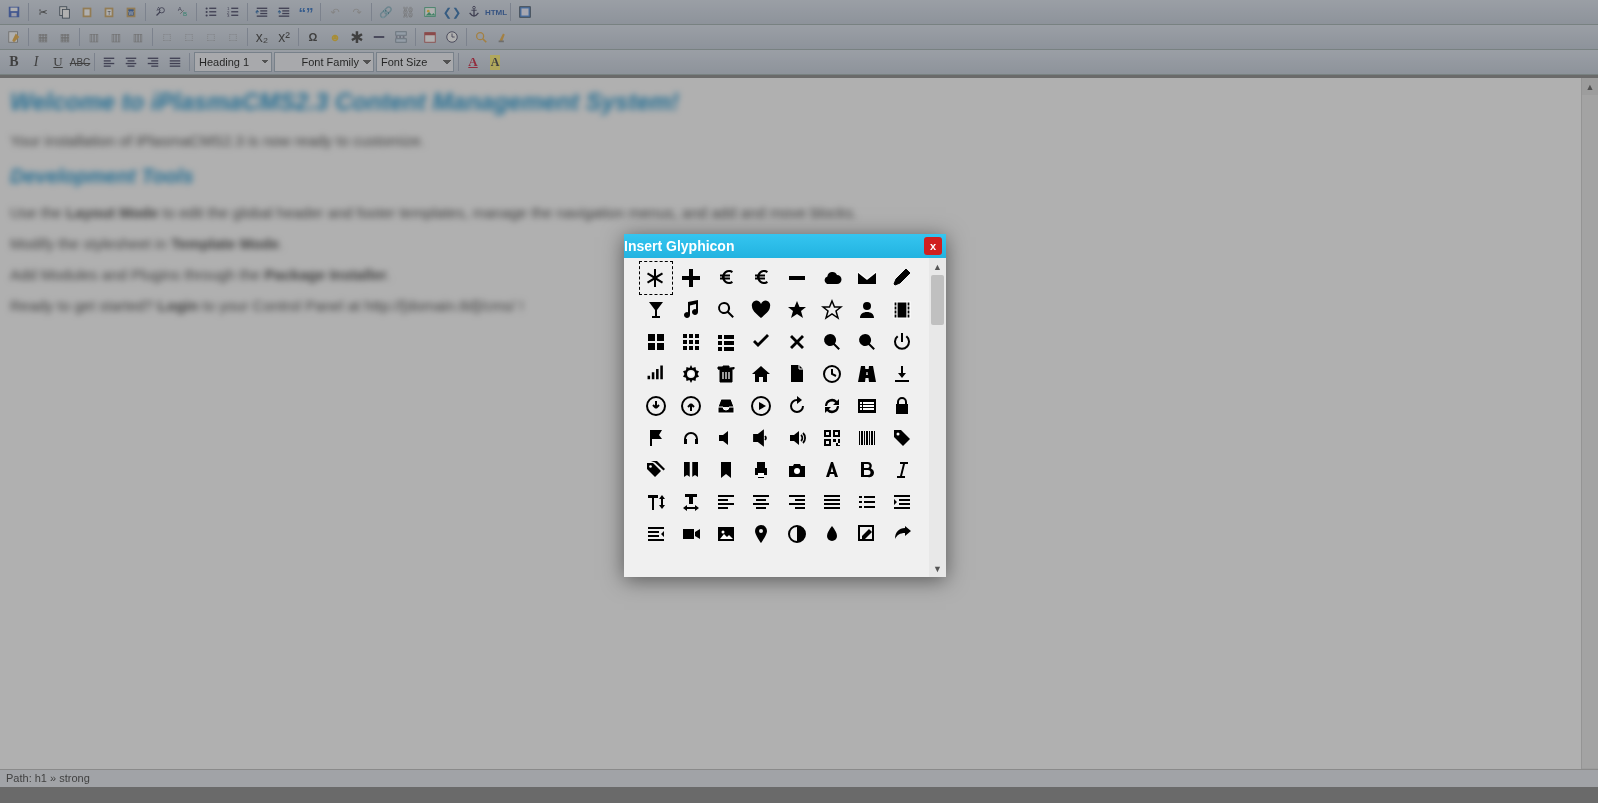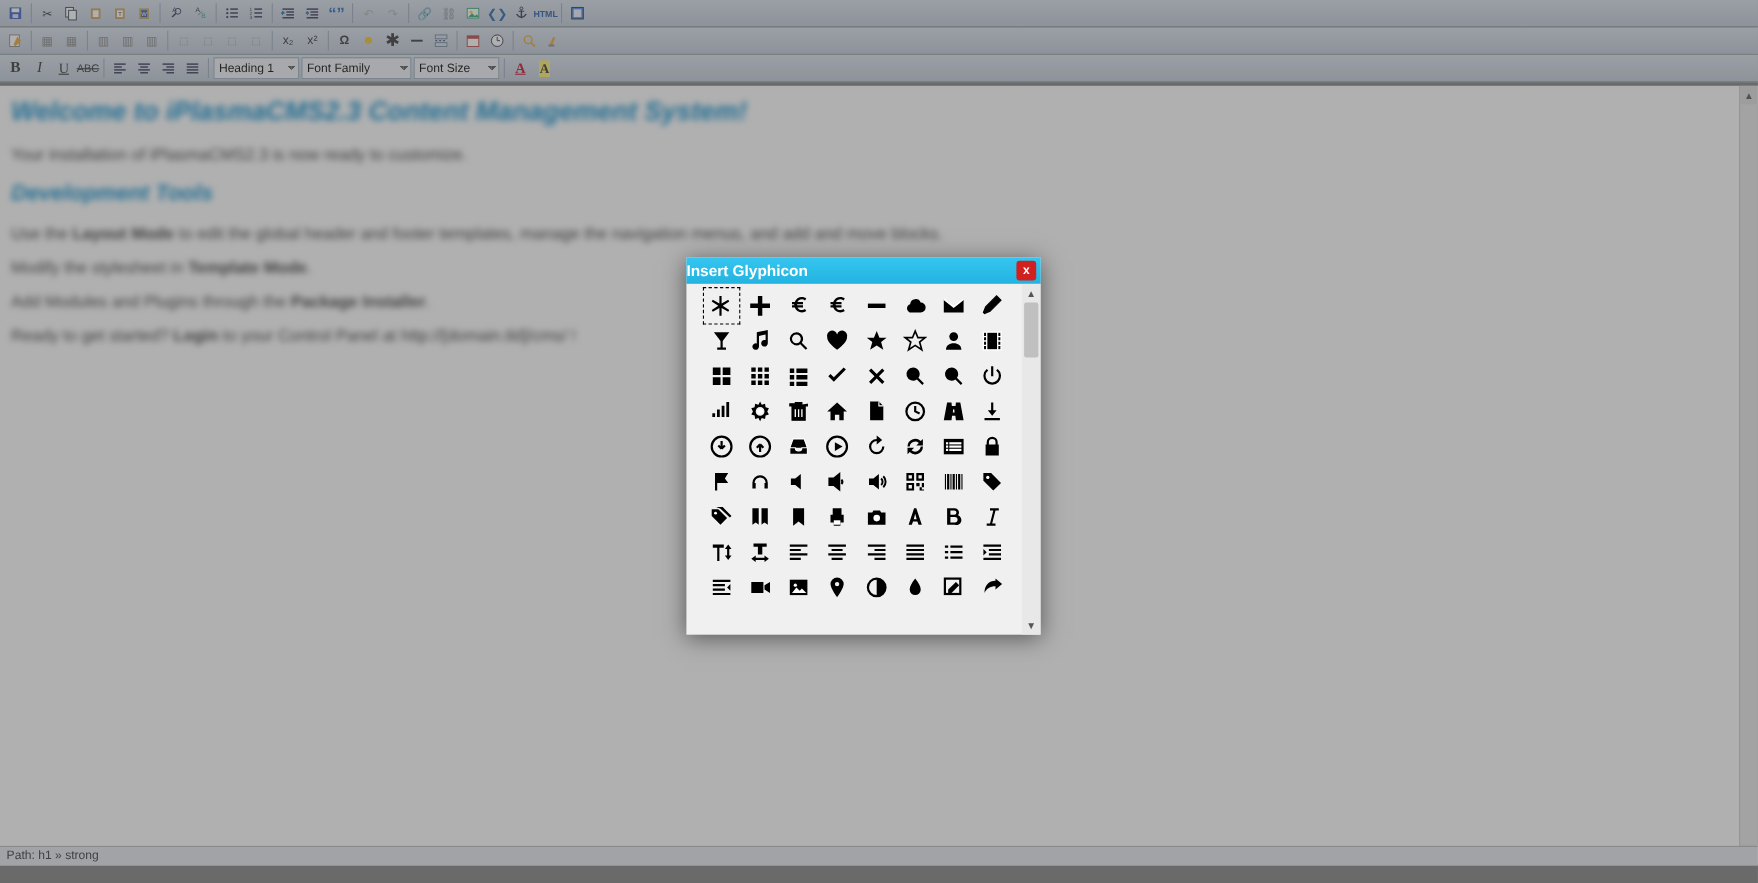--- a/index.html
+++ b/index.html
@@ -183,21 +183,21 @@
 .dialog-scroll .arr.bot { position:absolute; bottom:0; left:0; right:0;}
 
 .ico-svg { width:14px; height:14px; display:block;}
 
 
 .bold-lbl{font-weight:bold; font-family:serif; font-size:14px;}
 .italic-lbl{font-style:italic; font-family:serif; font-size:14px;}
 .under-lbl{text-decoration:underline; font-family:serif; font-size:13px;}
 .strike-lbl{text-decoration:line-through; font-size:10px;}
 .htm-lbl{font-size:8px; color:#2257aa; font-weight:bold;}
-.sub-lbl{font-size:11px;}
+.sub-lbl{font-size:14px;}
 .color-a { color:#c8102e; font-weight:bold; font-family:serif; font-size:13px; text-decoration:underline;}
 .hl-a { background:#ffee66; padding:0 1px; font-weight:bold; font-family:serif; font-size:12px;}
 </style>
 </head>
 <body>
 
 <div class="editor-bg">
 
   <div class="toolbar">
     <span class="tb-btn">
@@ -437,21 +437,21 @@
     <span class="tb-btn">
         <svg class="ico-svg" viewBox="0 0 16 16">
           <rect x="2" y="3" width="12" height="1.5" fill="#335"></rect>
           <rect x="2" y="6" width="12" height="1.5" fill="#335"></rect>
           <rect x="2" y="9" width="12" height="1.5" fill="#335"></rect>
           <rect x="2" y="12" width="12" height="1.5" fill="#335"></rect>
         </svg>
       </span>
     <span class="tb-sep"></span>
     <select class="tb-select" style="width:68px;"><option>Heading 1</option></select>
-    <select class="tb-select" style="width:100px;"><option>Font Family</option></select>
+    <select class="tb-select" style="width:100px;text-align:right;"><option>Font Family</option></select>
     <select class="tb-select" style="width:78px;"><option>Font Size</option></select>
     <span class="tb-sep"></span>
     <span class="tb-btn">
         <span class="color-a">A</span>
       </span>
     <span class="tb-btn">
         <span class="hl-a">A</span>
       </span>
   </div>
 

